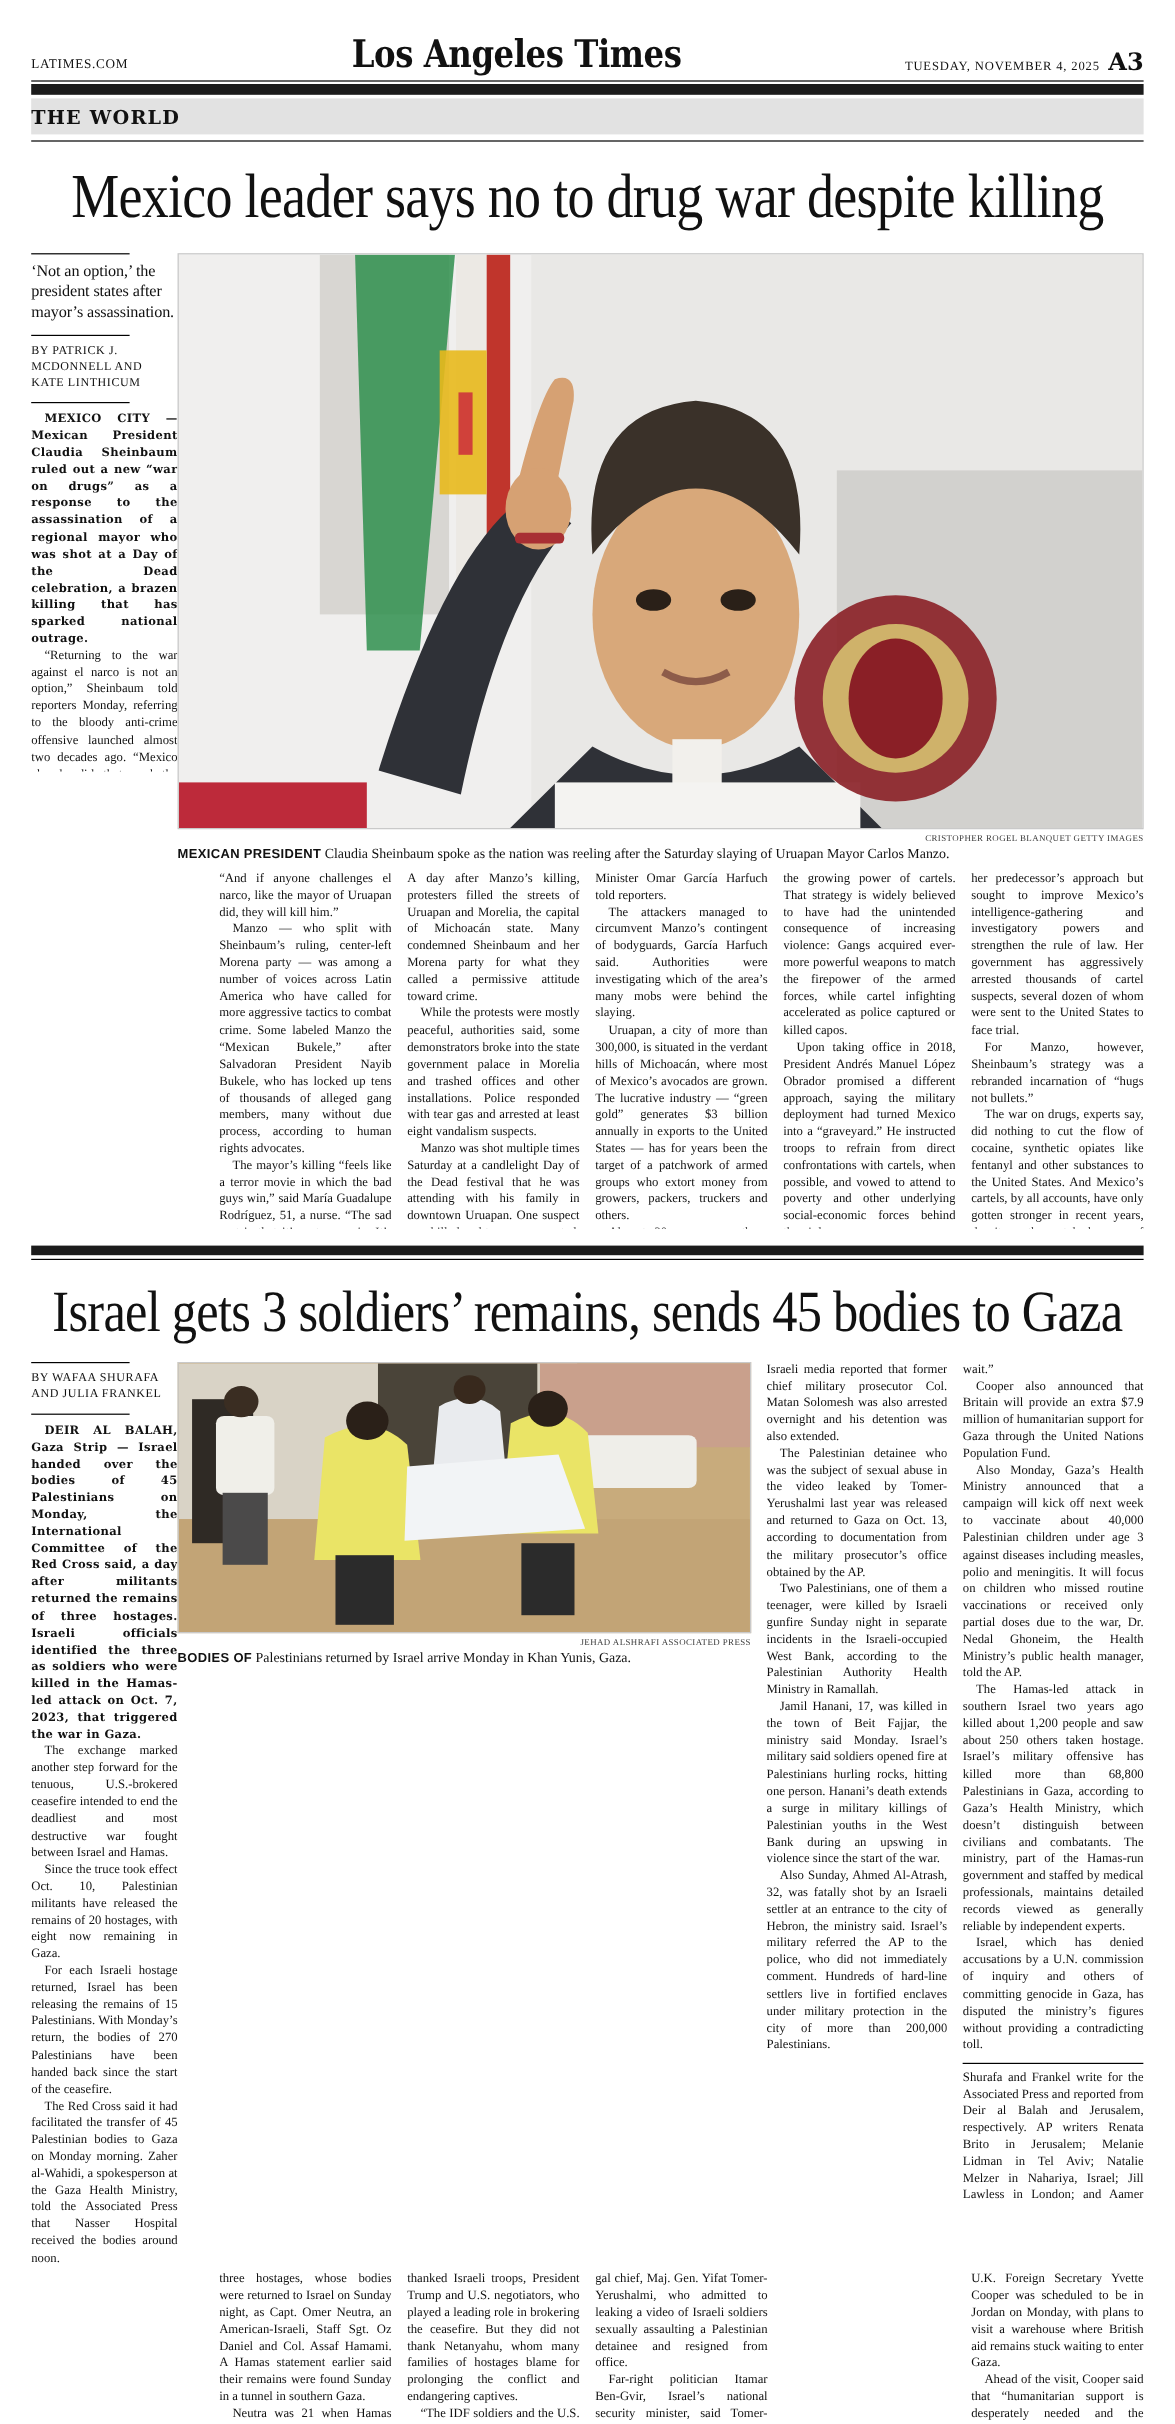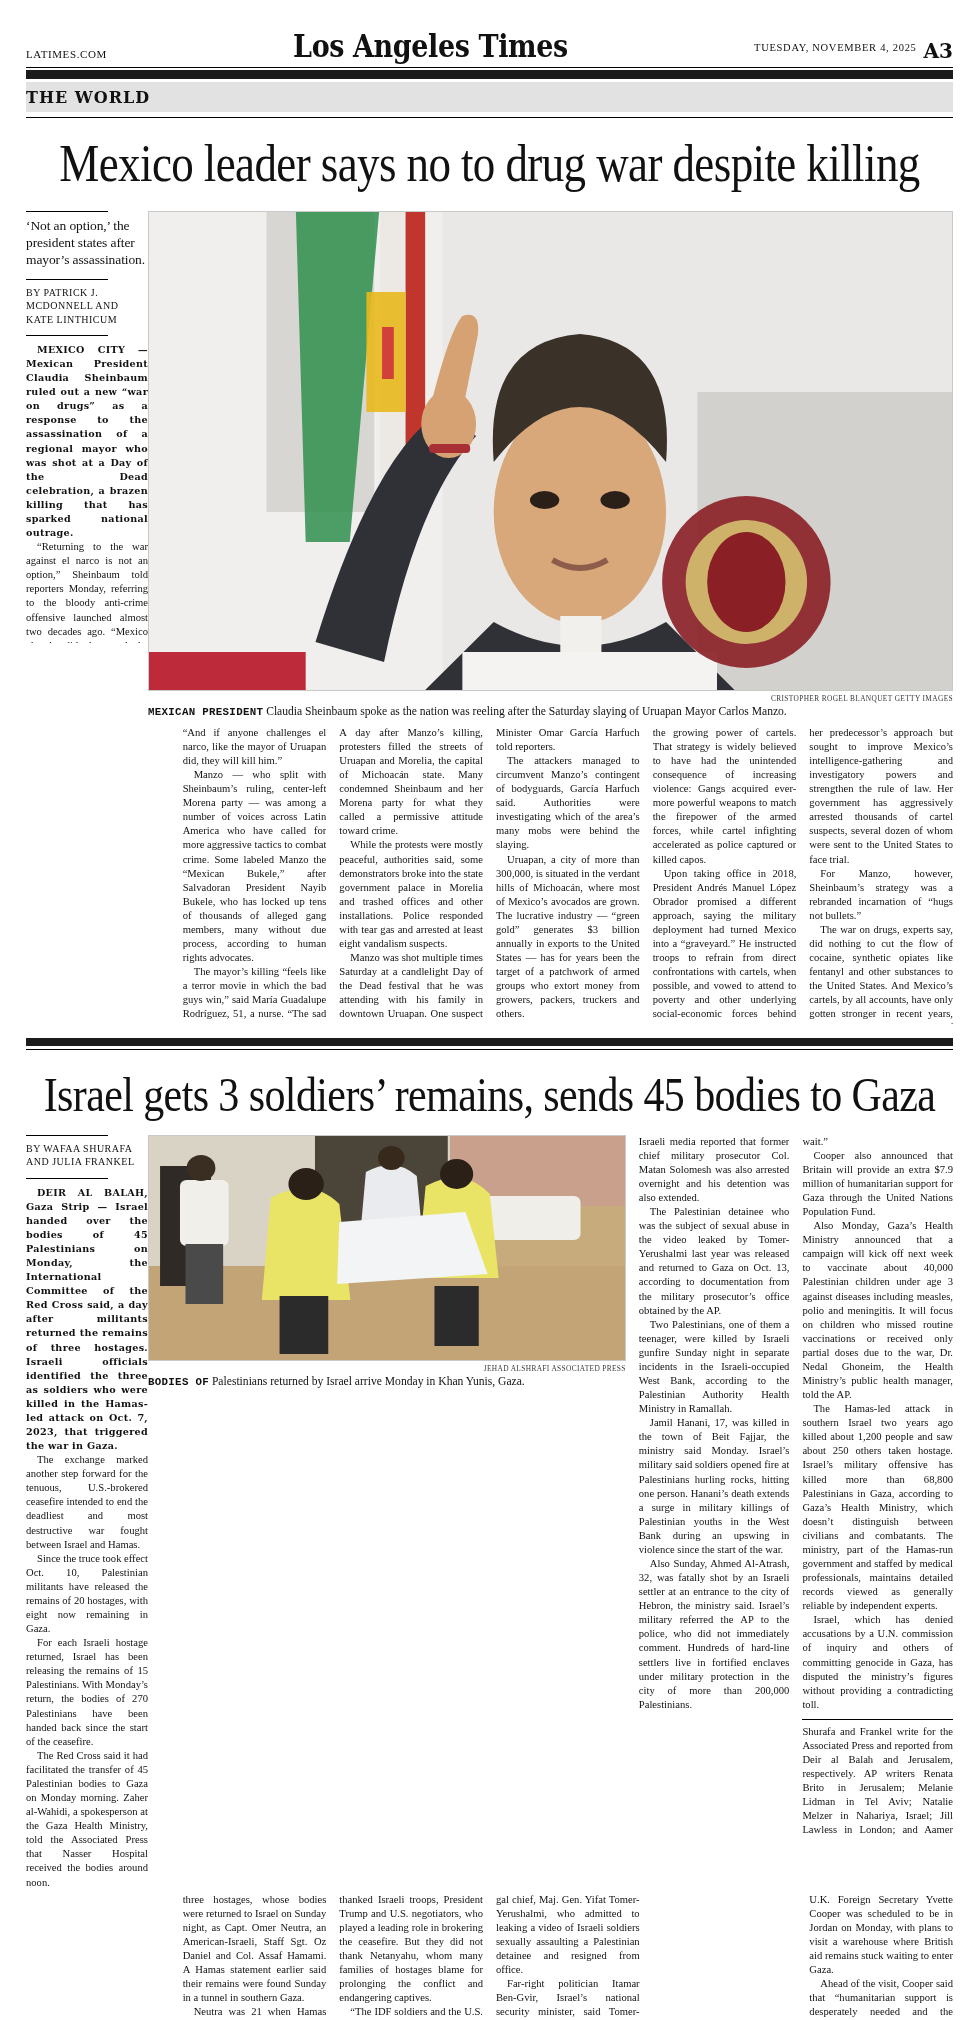--- a/index.html
+++ b/index.html
@@ -3,21 +3,21 @@
 <meta charset="utf-8">
 <style>
   html,body{margin:0;padding:0;background:#ffffff;}
   body{width:979px;height:2020px;overflow:hidden;font-family:"Liberation Serif",serif;color:#111;}
   .page{width:979px;height:1564px;position:relative;box-sizing:border-box;padding:0 26px;}
 
   
   .masthead{display:flex;align-items:flex-end;justify-content:space-between;padding-top:22px;height:40px;}
   .mh-left{font-family:"Liberation Serif",serif;font-size:11px;letter-spacing:.6px;font-variant:small-caps;text-transform:uppercase;padding-bottom:2px;}
   .mh-center{font-family:"DejaVu Serif",serif;font-weight:bold;font-size:27px;letter-spacing:-.4px;line-height:1;transform:scaleY(1.18);transform-origin:bottom center;}
-  .mh-right{display:flex;align-items:flex-start;gap:7px;padding-bottom:1px;}
+  .mh-right{display:flex;align-items:flex-end;gap:7px;padding-bottom:1px;}
   .mh-date{font-size:10.5px;letter-spacing:.7px;text-transform:uppercase;font-variant:small-caps;}
   .mh-page{font-family:"DejaVu Serif",serif;font-weight:bold;font-size:20px;line-height:.95;}
 
   .rule-thin{border-top:1px solid #000;margin-top:5px;}
   .rule-bar{height:9px;background:#1b1b1b;margin-top:2px;}
   .section-band{background:#e2e2e2;height:30px;display:flex;align-items:center;justify-content:flex-start;margin-top:3px;}
   .section-band span{font-family:"DejaVu Serif",serif;font-weight:bold;font-size:16px;letter-spacing:1px;}
 
   
   .headline{font-family:"Liberation Serif",serif;font-weight:normal;font-size:45px;line-height:1.02;letter-spacing:-0.6px;text-align:center;margin:20px 0 0 0;transform:scaleY(1.16);transform-origin:top center;white-space:nowrap;}
@@ -29,21 +29,21 @@
   .railcol{width:122px;flex:0 0 122px;}
   .hairline{border-top:1px solid #000;width:82px;margin:0 0 6px 0;}
   .deck{font-size:13.5px;line-height:1.25;letter-spacing:-.1px;}
   .byline{font-size:10px;letter-spacing:.5px;line-height:1.35;text-transform:uppercase;font-variant:small-caps;}
 
   .photo{flex:1;border:1px solid #c9c9c9;position:relative;overflow:hidden;height:478px;background:#efefee;}
   .photo2{height:224px;border:1px solid #c9c9c9;overflow:hidden;position:relative;background:#cdbb96;}
 
   .credit{font-size:7.4px;letter-spacing:.35px;text-transform:uppercase;font-variant:small-caps;text-align:right;color:#3a3a3a;margin-top:3px;font-family:Liberation Serif, serif;}
   .caption{font-size:11.6px;line-height:1.2;margin-top:2px;}
-  .caption b{font-variant:small-caps;letter-spacing:.3px;font-family:Liberation Mono, monospace;font-size:10.8px;}
+  .caption b{font-variant:small-caps;letter-spacing:.3px;font-family:Liberation Sans, sans-serif;font-size:10.8px;}
   .col{font-size:10.6px;line-height:1.33;text-align:justify;hyphens:auto;-webkit-hyphens:auto;overflow:hidden;}
   .col p{margin:0;text-indent:11px;}
   .col p.noind{text-indent:0;}
   .col p.first{text-indent:11px;}
   .col .lead{font-family:"DejaVu Serif",serif;font-weight:bold;font-size:9.6px;letter-spacing:.3px;}
   .tagline{font-size:10.6px;line-height:1.33;}
 
   .divider-bar{height:8px;background:#1b1b1b;margin:14px 0 0 0;}
   .divider-thin{border-top:1px solid #000;margin-top:3px;}
 

